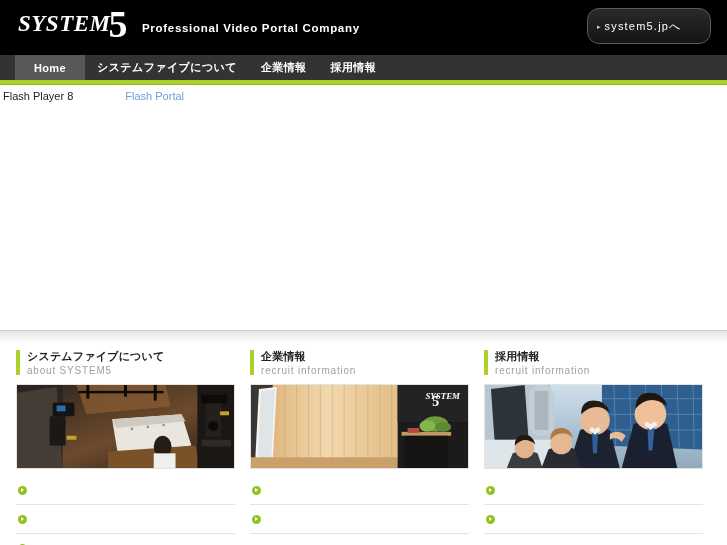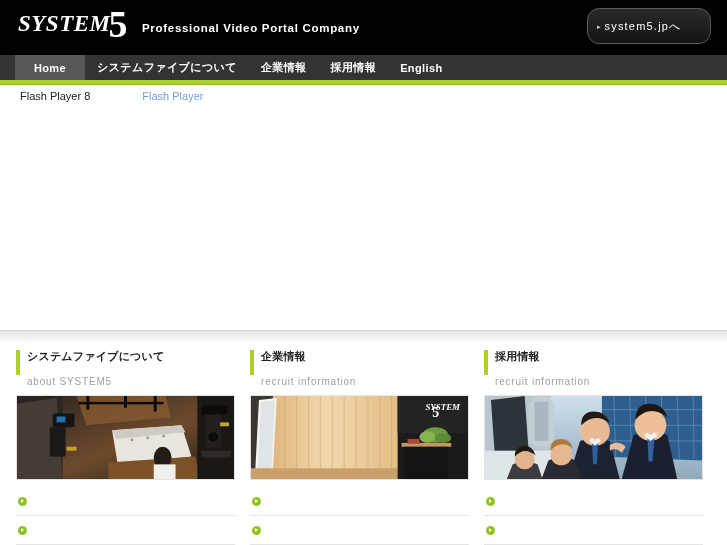--- a/index.html
+++ b/index.html
@@ -96,21 +96,21 @@
   .nav-item:first-child { margin-left:15px; }
   .nav-item.active { background:#585858; min-width:70px; }
   .nav-accent { width:727px; height:4px; background:#a9d129; }
   .nav-accent2 { width:727px; height:1px; background:#8fb81f; }
 
   
   .flash-row {
     width:727px; height:22px;
     background:#ffffff;
     display:flex; align-items:center;
-    padding-left:20px;
+    padding-left:3px;
   }
   .flash-label {
     color:#222222; font-size:11px;
     white-space:nowrap;
   }
   .flash-link {
     color:#6f9fd8; font-size:11px;
     margin-left:52px;
     cursor:pointer;
     white-space:nowrap;
@@ -146,21 +146,21 @@
     margin-right:7px;
     flex:none;
   }
   .col-titles { display:flex; flex-direction:column; line-height:1.2; }
   .col-ja {
     font-size:11px; font-weight:bold; color:#222222;
     letter-spacing:0.2px; white-space:nowrap;
   }
   .col-en {
     font-size:10px; color:#a0a0a0;
-    letter-spacing:0.8px; margin-top:13px; white-space:nowrap;
+    letter-spacing:0.8px; margin-top:2px; white-space:nowrap;
   }
 
   .thumb {
     width:219px; height:85px;
     margin-bottom:7px;
     border:1px solid #e3e3e3;
     overflow:hidden;
     position:relative;
     cursor:pointer;
   }
@@ -207,28 +207,27 @@
     <span class="tri">▸</span>
     <span class="txt">system5.jpへ</span>
   </div>
 </div>
 
 <div class="nav">
   <div class="nav-item active">Home</div>
   <div class="nav-item">システムファイブについて</div>
   <div class="nav-item">企業情報</div>
   <div class="nav-item">採用情報</div>
-  <div class="nav-item">English</div>
 </div>
 <div class="nav-accent"></div>
 <div class="nav-accent2"></div>
 
 <div class="flash-row">
   <span class="flash-label">Flash Player 8</span>
-  <span class="flash-link">Flash Player</span>
+  <span class="flash-link">Flash Portal</span>
 </div>
 
 <div class="stage"></div>
 <div class="stage-divider"></div>
 <div class="stage-shadow"></div>
 
 <div class="cols">
 
   <div class="col">
     <div class="col-head">

